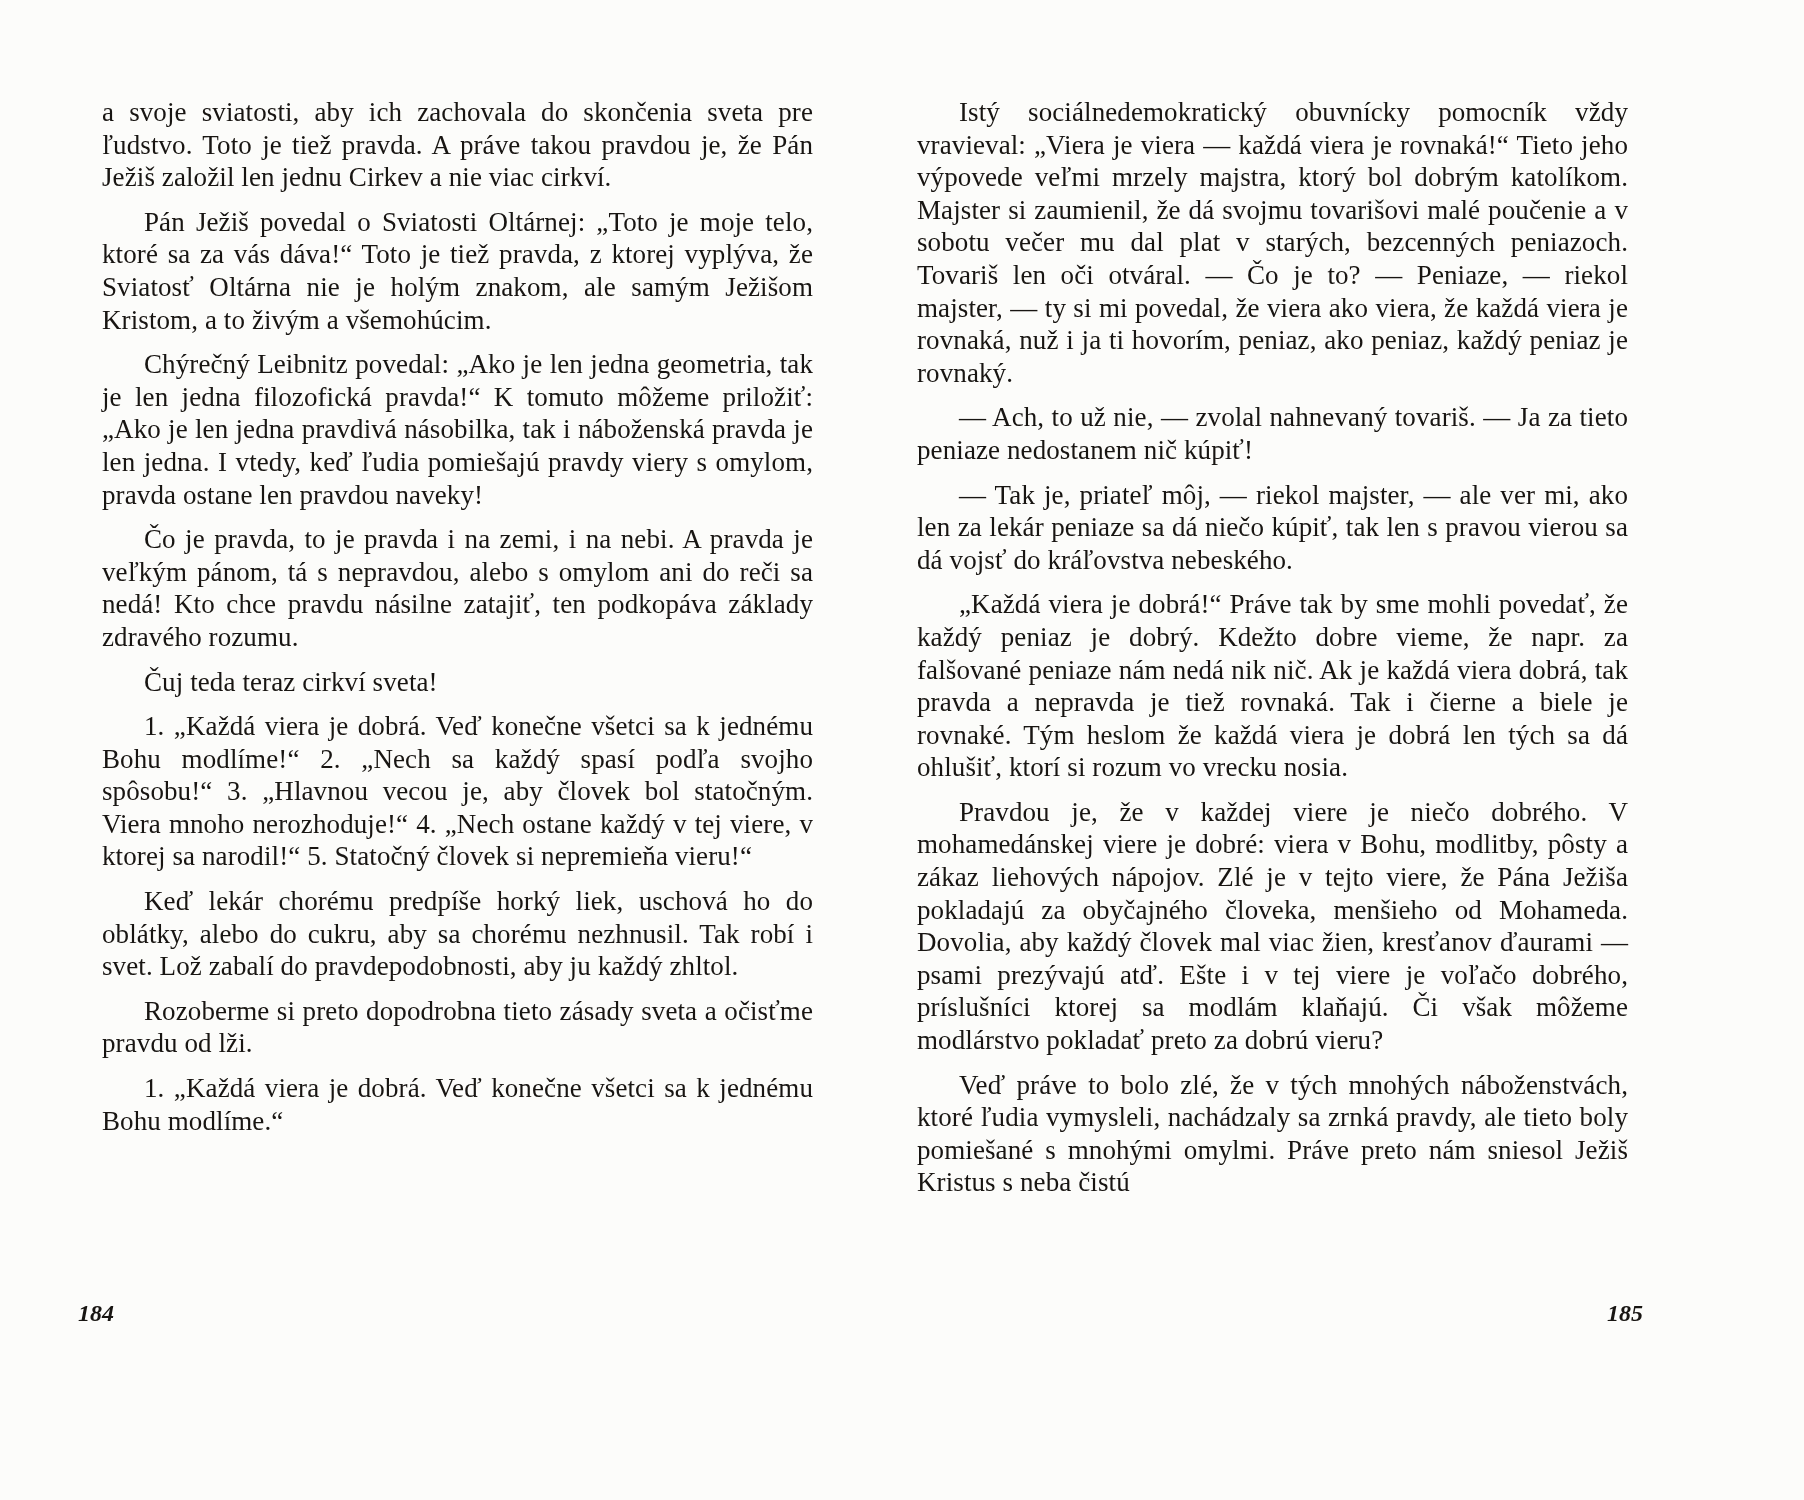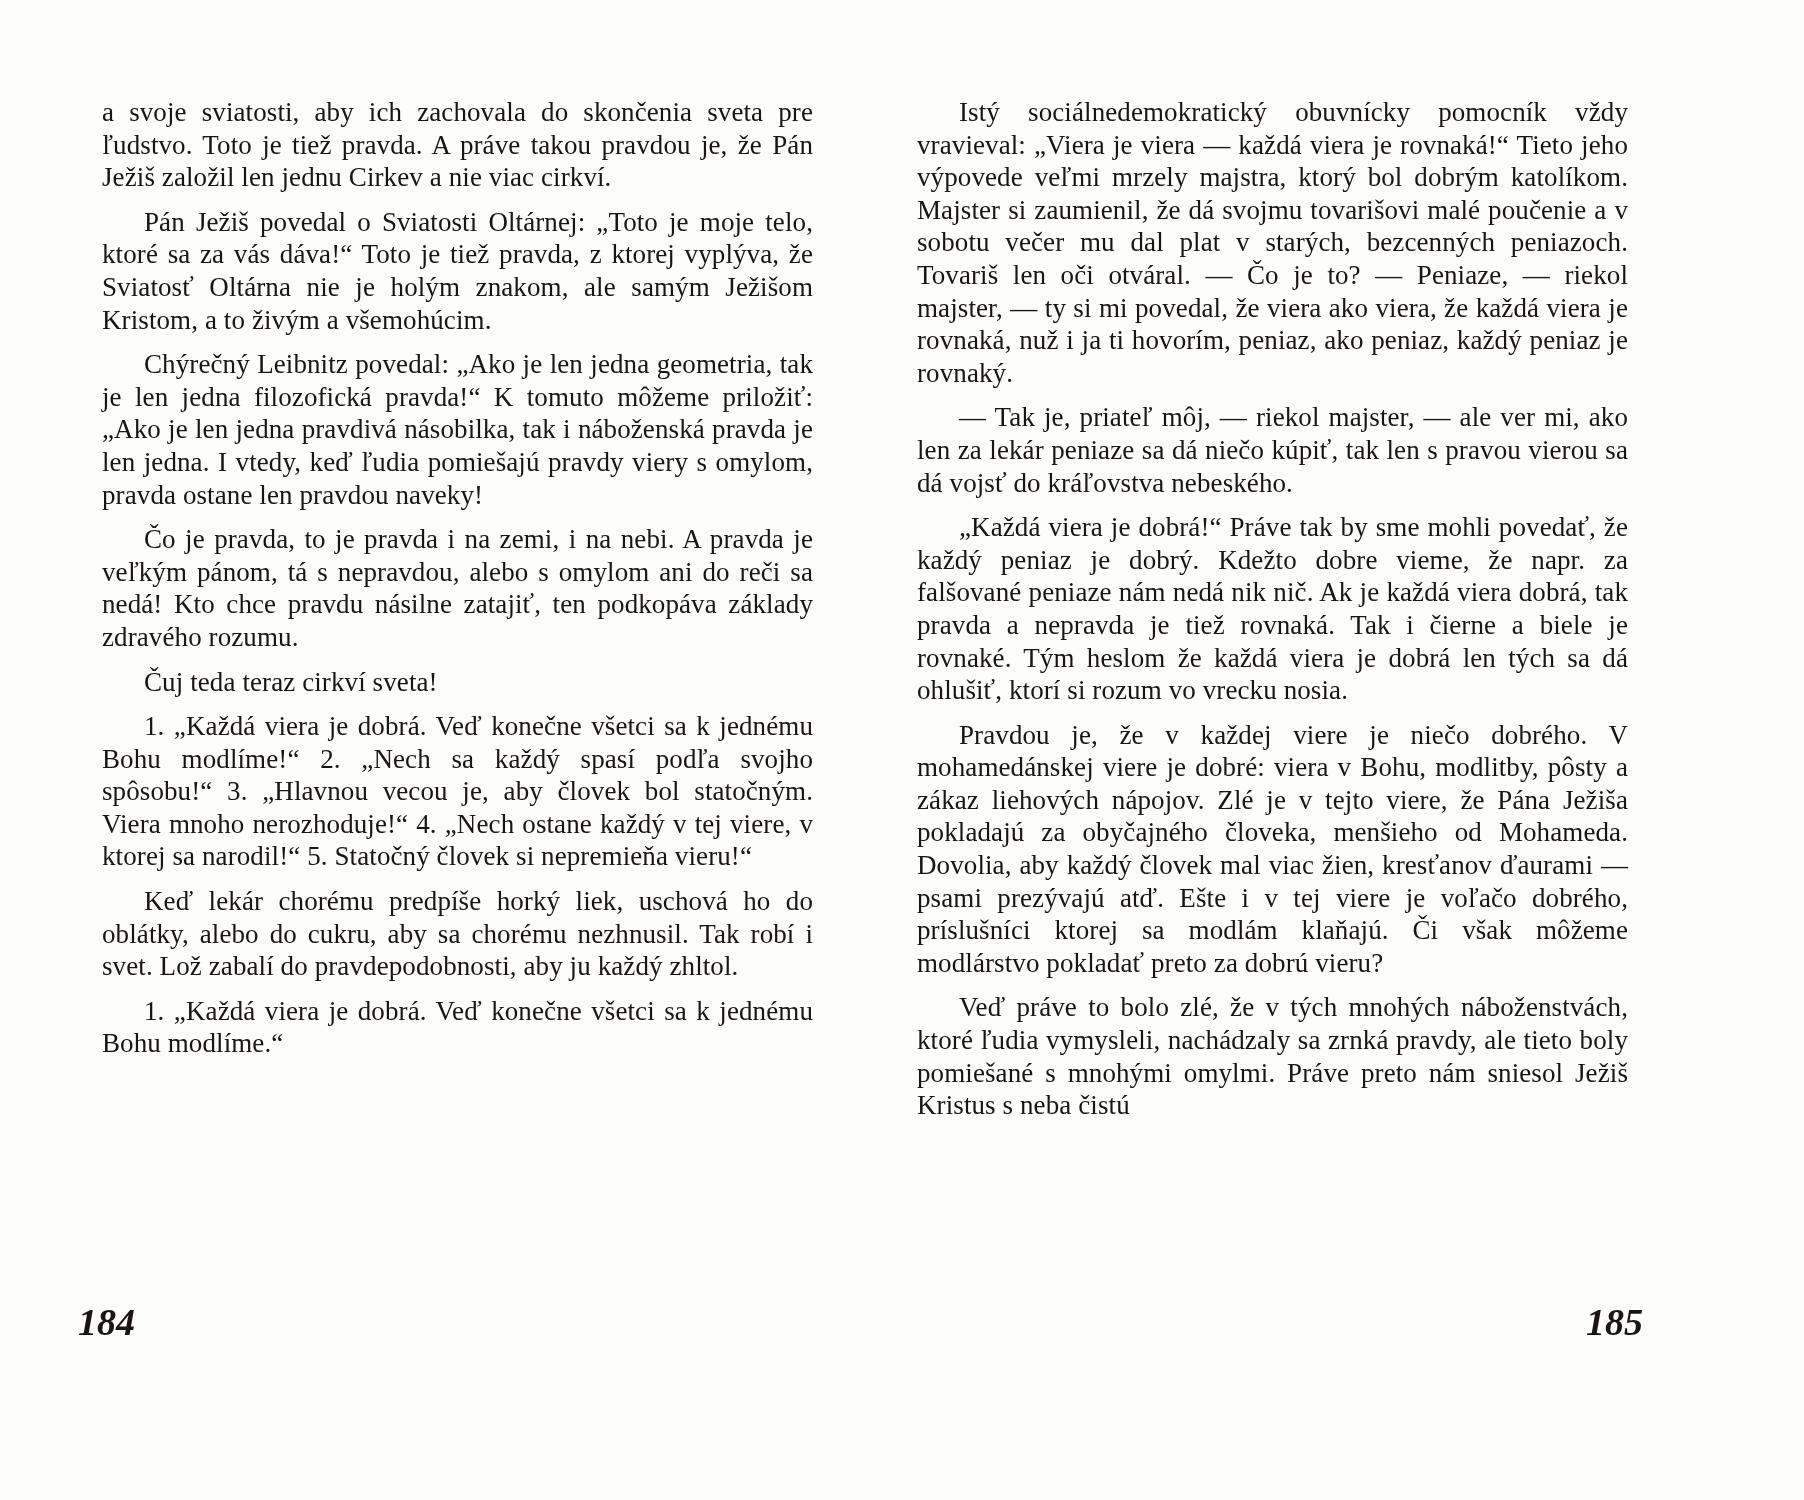--- a/index.html
+++ b/index.html
@@ -33,21 +33,21 @@
   }
   .col p.no-indent {
     text-indent: 0;
   }
   .col p.sp {
     margin-top: 9px;
   }
   .pagenum {
     position: absolute;
     top: 1252px;
-    font-size: 38px;
+    font-size: 24px;
     font-weight: bold;
     font-style: italic;
     color: #181512;
   }
   .pagenum-left {
     left: 30px;
   }
   .pagenum-right {
     left: 860px;
     width: 735px;
@@ -61,25 +61,27 @@
   <div class="columns">
 
     <div class="col">
       <p class="no-indent">a svoje sviatosti, aby ich zachovala do skončenia sveta pre ľudstvo. Toto je tiež pravda. A práve takou pravdou je, že Pán Ježiš založil len jednu Cirkev a nie viac cirkví.</p>
       <p>Pán Ježiš povedal o Sviatosti Oltárnej: „Toto je moje telo, ktoré sa za vás dáva!“ Toto je tiež pravda, z ktorej vyplýva, že Sviatosť Oltárna nie je holým znakom, ale samým Ježišom Kristom, a to živým a všemohúcim.</p>
       <p>Chýrečný Leibnitz povedal: „Ako je len jedna geometria, tak je len jedna filozofická pravda!“ K tomuto môžeme priložiť: „Ako je len jedna pravdivá násobilka, tak i náboženská pravda je len jedna. I vtedy, keď ľudia pomiešajú pravdy viery s omylom, pravda ostane len pravdou naveky!</p>
       <p>Čo je pravda, to je pravda i na zemi, i na nebi. A pravda je veľkým pánom, tá s nepravdou, alebo s omylom ani do reči sa nedá! Kto chce pravdu násilne zatajiť, ten podkopáva základy zdravého rozumu.</p>
       <p>Čuj teda teraz cirkví sveta!</p>
       <p>1. „Každá viera je dobrá. Veď konečne všetci sa k jednému Bohu modlíme!“ 2. „Nech sa každý spasí podľa svojho spôsobu!“ 3. „Hlavnou vecou je, aby človek bol statočným. Viera mnoho nerozhoduje!“ 4. „Nech ostane každý v tej viere, v ktorej sa narodil!“ 5. Statočný človek si nepremieňa vieru!“</p>
       <p>Keď lekár chorému predpíše horký liek, uschová ho do oblátky, alebo do cukru, aby sa chorému nezhnusil. Tak robí i svet. Lož zabalí do pravdepodobnosti, aby ju každý zhltol.</p>
+      <p>Rozoberme si preto dopodrobna tieto zásady sveta a očisťme pravdu od lži.</p>
       <p>1. „Každá viera je dobrá. Veď konečne všetci sa k jednému Bohu modlíme.“</p>
     </div>
 
     <div class="col">
       <p>Istý sociálnedemokratický obuvnícky pomocník vždy vravieval: „Viera je viera — každá viera je rovnaká!“ Tieto jeho výpovede veľmi mrzely majstra, ktorý bol dobrým katolíkom. Majster si zaumienil, že dá svojmu tovarišovi malé poučenie a v sobotu večer mu dal plat v starých, bezcenných peniazoch. Tovariš len oči otváral. — Čo je to? — Peniaze, — riekol majster, — ty si mi povedal, že viera ako viera, že každá viera je rovnaká, nuž i ja ti hovorím, peniaz, ako peniaz, každý peniaz je rovnaký.</p>
+      <p class="sp">— Ach, to už nie, — zvolal nahnevaný tovariš. — Ja za tieto peniaze nedostanem nič kúpiť!</p>
       <p class="sp">— Tak je, priateľ môj, — riekol majster, — ale ver mi, ako len za lekár peniaze sa dá niečo kúpiť, tak len s pravou vierou sa dá vojsť do kráľovstva nebeského.</p>
       <p class="sp">„Každá viera je dobrá!“ Práve tak by sme mohli povedať, že každý peniaz je dobrý. Kdežto dobre vieme, že napr. za falšované peniaze nám nedá nik nič. Ak je každá viera dobrá, tak pravda a nepravda je tiež rovnaká. Tak i čierne a biele je rovnaké. Tým heslom že každá viera je dobrá len tých sa dá ohlušiť, ktorí si rozum vo vrecku nosia.</p>
       <p>Pravdou je, že v každej viere je niečo dobrého. V mohamedánskej viere je dobré: viera v Bohu, modlitby, pôsty a zákaz liehových nápojov. Zlé je v tejto viere, že Pána Ježiša pokladajú za obyčajného človeka, menšieho od Mohameda. Dovolia, aby každý človek mal viac žien, kresťanov ďaurami — psami prezývajú atď. Ešte i v tej viere je voľačo dobrého, príslušníci ktorej sa modlám klaňajú. Či však môžeme modlárstvo pokladať preto za dobrú vieru?</p>
       <p>Veď práve to bolo zlé, že v tých mnohých náboženstvách, ktoré ľudia vymysleli, nachádzaly sa zrnká pravdy, ale tieto boly pomiešané s mnohými omylmi. Práve preto nám sniesol Ježiš Kristus s neba čistú</p>
     </div>
 
   </div>
 
   <div class="pagenum pagenum-left">184</div>
   <div class="pagenum pagenum-right">185</div>

